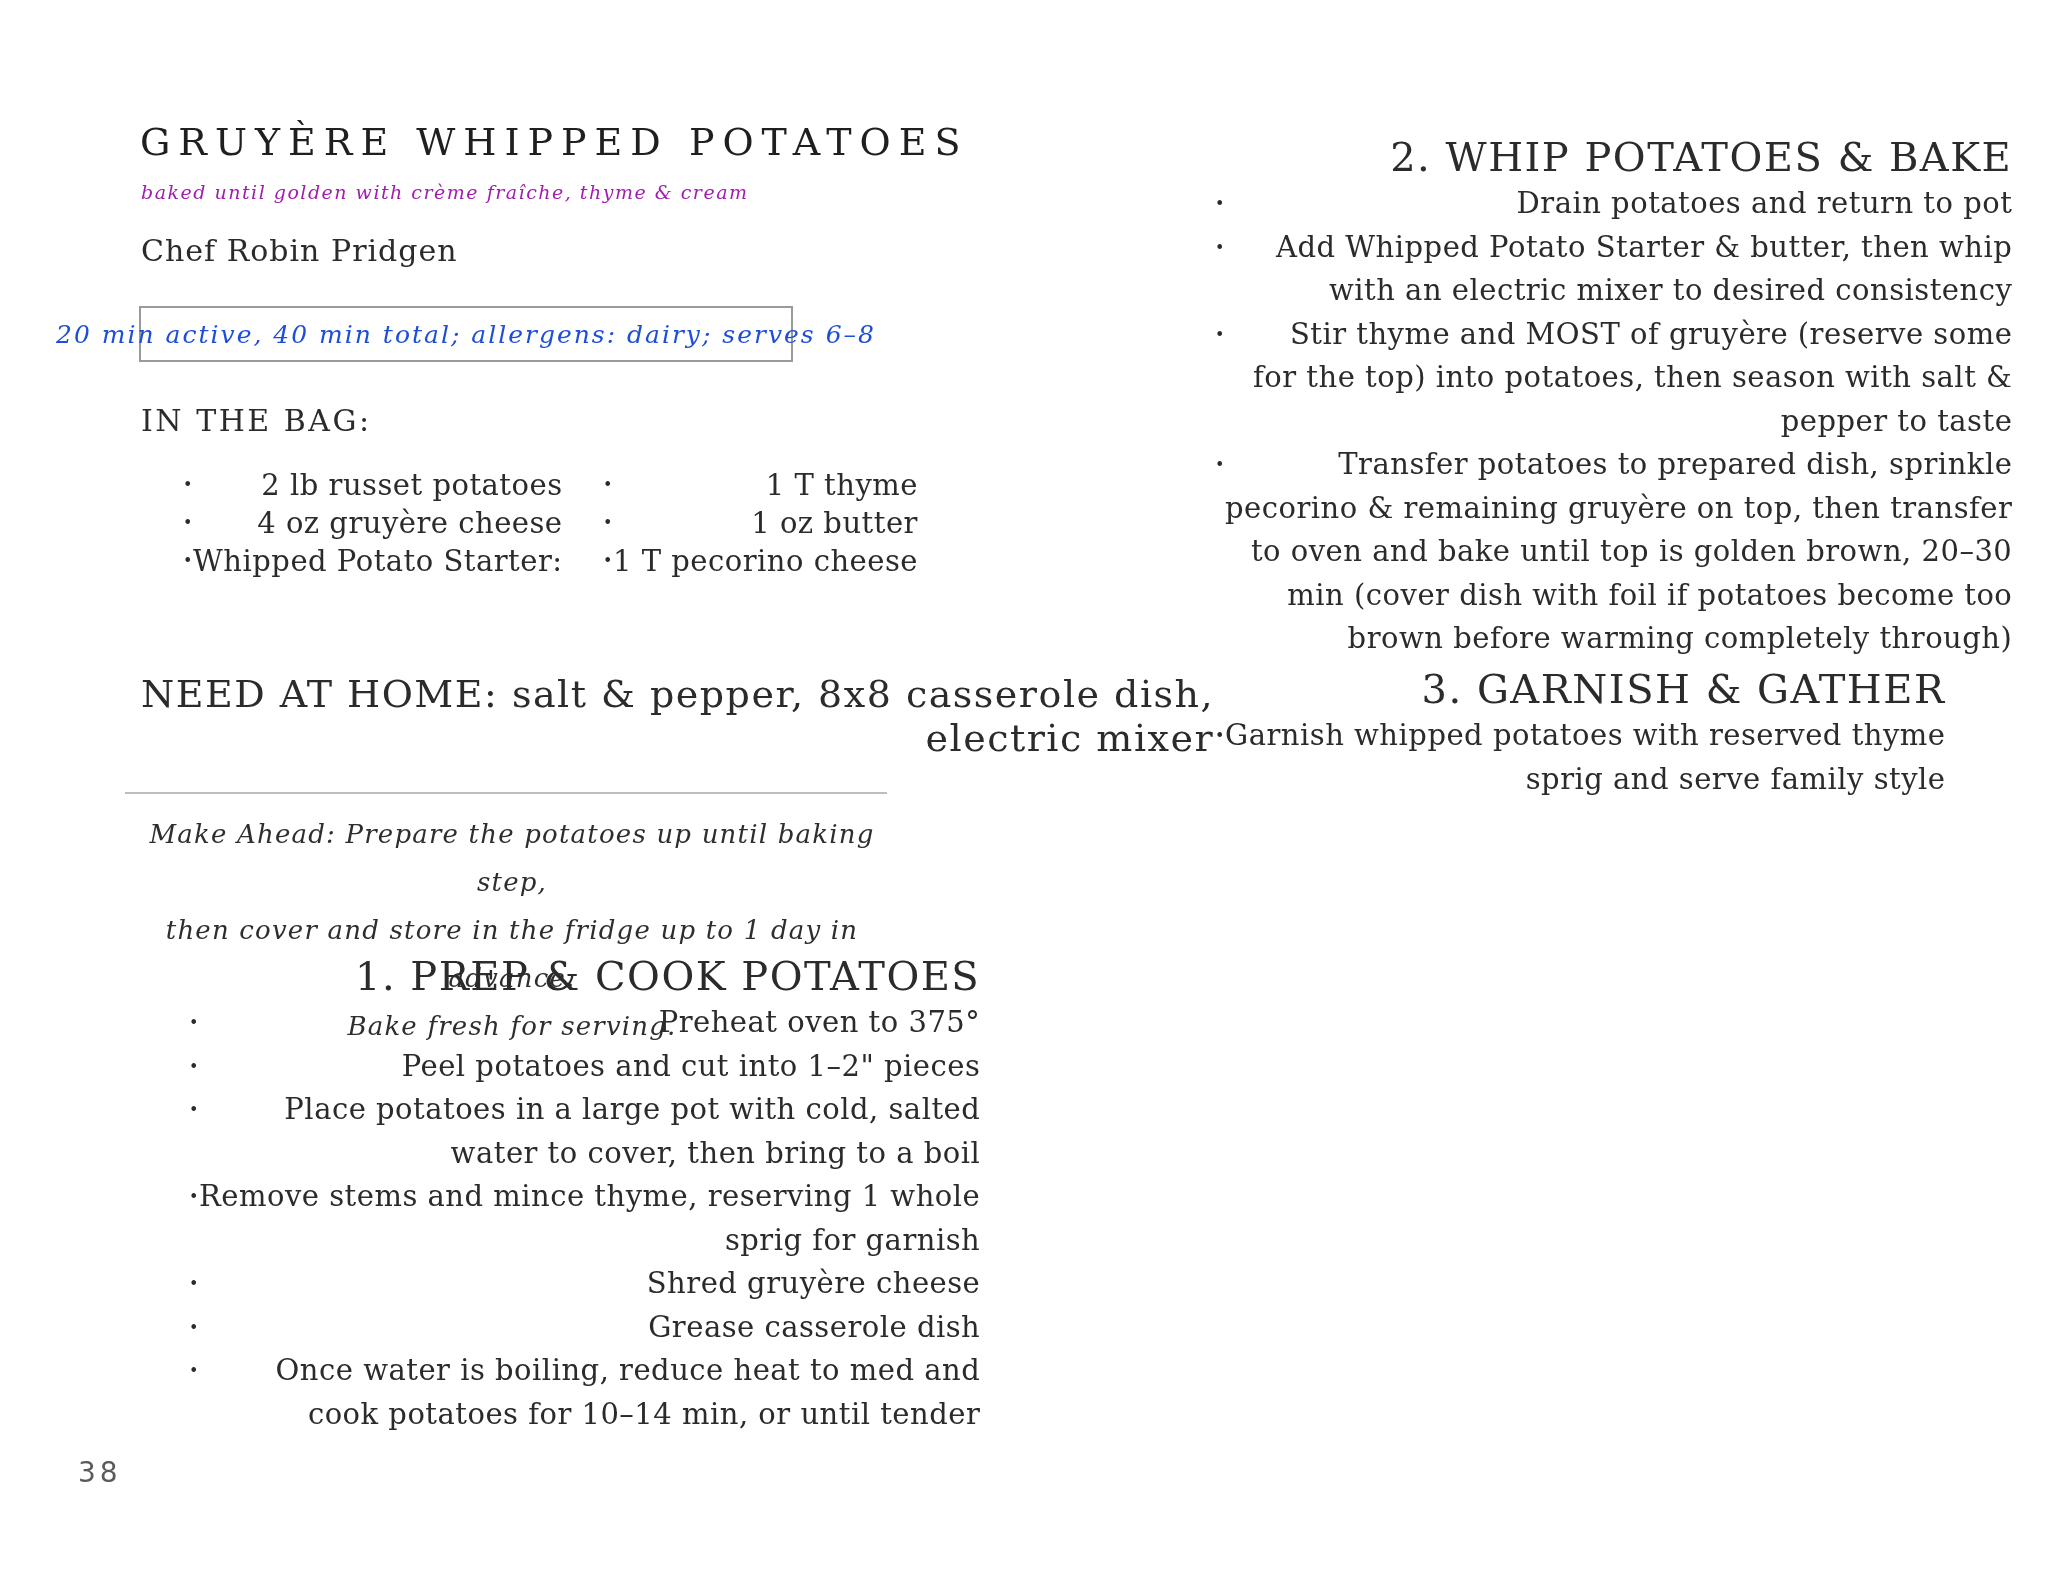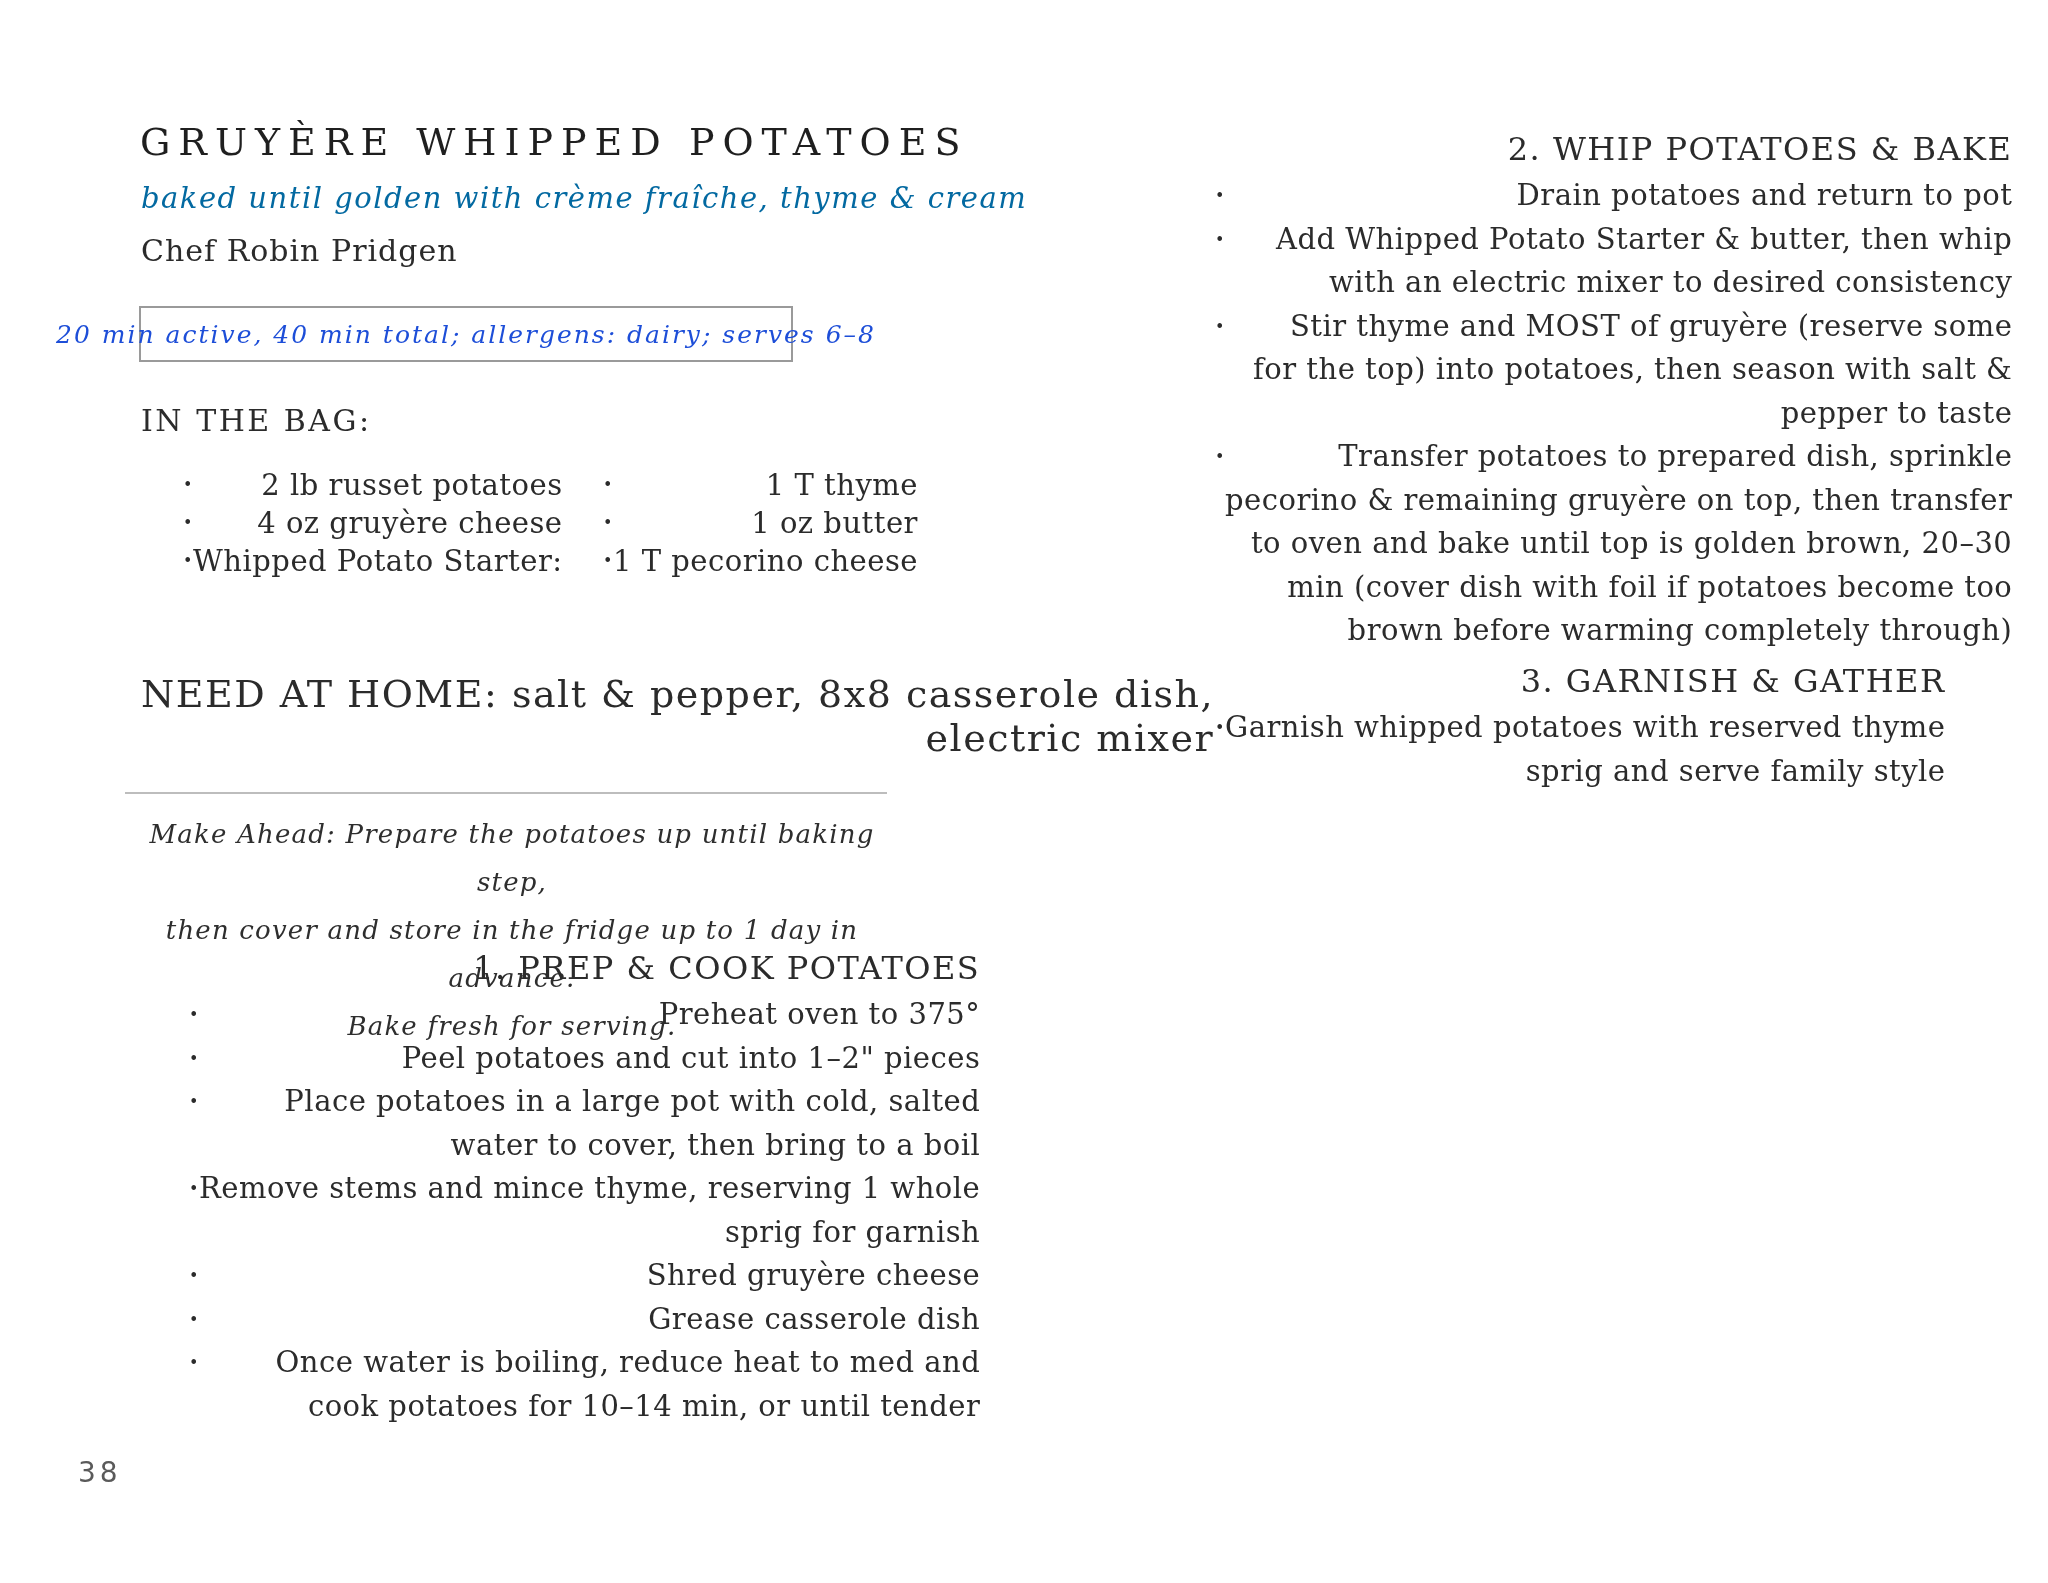--- a/index.html
+++ b/index.html
@@ -4,21 +4,21 @@
 <style>
   html,body{margin:0;padding:0;}
   body{
     width:2048px;height:1583px;position:relative;background:#ffffff;
     font-family:"DejaVu Serif", serif;color:#2b2b2b;overflow:hidden;
   }
   .abs{position:absolute;text-align:right;}
 
   
   .title{left:140px;top:120px;font-size:38px;letter-spacing:8px;color:#1f1f1f;white-space:nowrap;}
-  .subtitle{left:141px;top:181px;font-size:29px;font-style:italic;letter-spacing:1.5px;white-space:nowrap;color:#0369a1;}
+  .subtitle{left:141px;top:181px;font-size:19px;font-style:italic;letter-spacing:1.5px;white-space:nowrap;color:#a21caf;}
   .chef{left:141px;top:233px;font-size:30px;letter-spacing:1px;white-space:nowrap;}
 
   
   .meta-box{
     left:139px;top:306px;width:654px;height:56px;box-sizing:border-box;
     border:2px solid #9a9a9a;display:flex;align-items:center;justify-content:center;
   }
   .meta-box .meta-text{font-style:italic;font-size:25px;letter-spacing:2px;white-space:nowrap;color:#1d4ed8;}
 
   
@@ -33,21 +33,21 @@
   .need-home{left:141px;top:672px;font-size:38px;line-height:44px;letter-spacing:1.5px;white-space:pre-line;}
 
   .rule{left:125px;top:792px;width:762px;height:2px;background:#bdbdbd;}
 
   .make-ahead{
     left:141px;top:810px;width:742px;text-align:center;font-style:italic;
     font-size:26px;line-height:48px;letter-spacing:1.2px;white-space:pre-line;color:#2e2e2e;
   }
 
   
-  .step-heading{font-size:32px;letter-spacing:1.5px;line-height:36px;white-space:nowrap;}
+  .step-heading{font-size:40px;letter-spacing:1.5px;line-height:36px;white-space:nowrap;margin-top:8px;}
   .bullets{margin-top:7px;}
   .bullet{display:grid;grid-template-columns:23px auto;font-size:29px;line-height:43.5px;letter-spacing:0.5px;}
   .bullet .dot{font-size:16px;line-height:43.5px;color:#2b2b2b;}
   .bullet .btext{white-space:pre-line;}
   .step1{left:151px;top:950px;}
   .step1 .bullets{margin-left:25px;}
   .step2{left:1167px;top:131px;}
   .step2 .bullets{margin-left:35px;}
   .step3{left:1167px;top:663px;}
   .step3 .bullets{margin-left:35px;}

